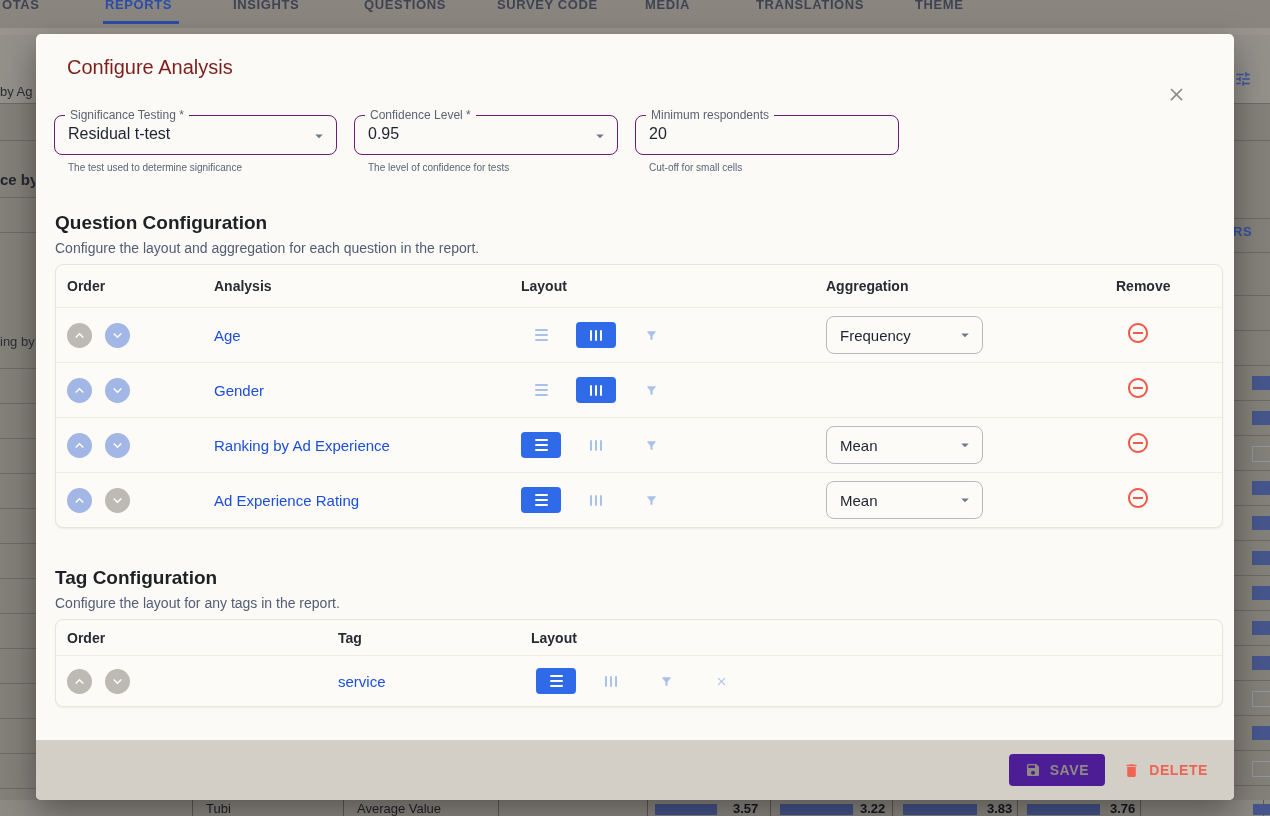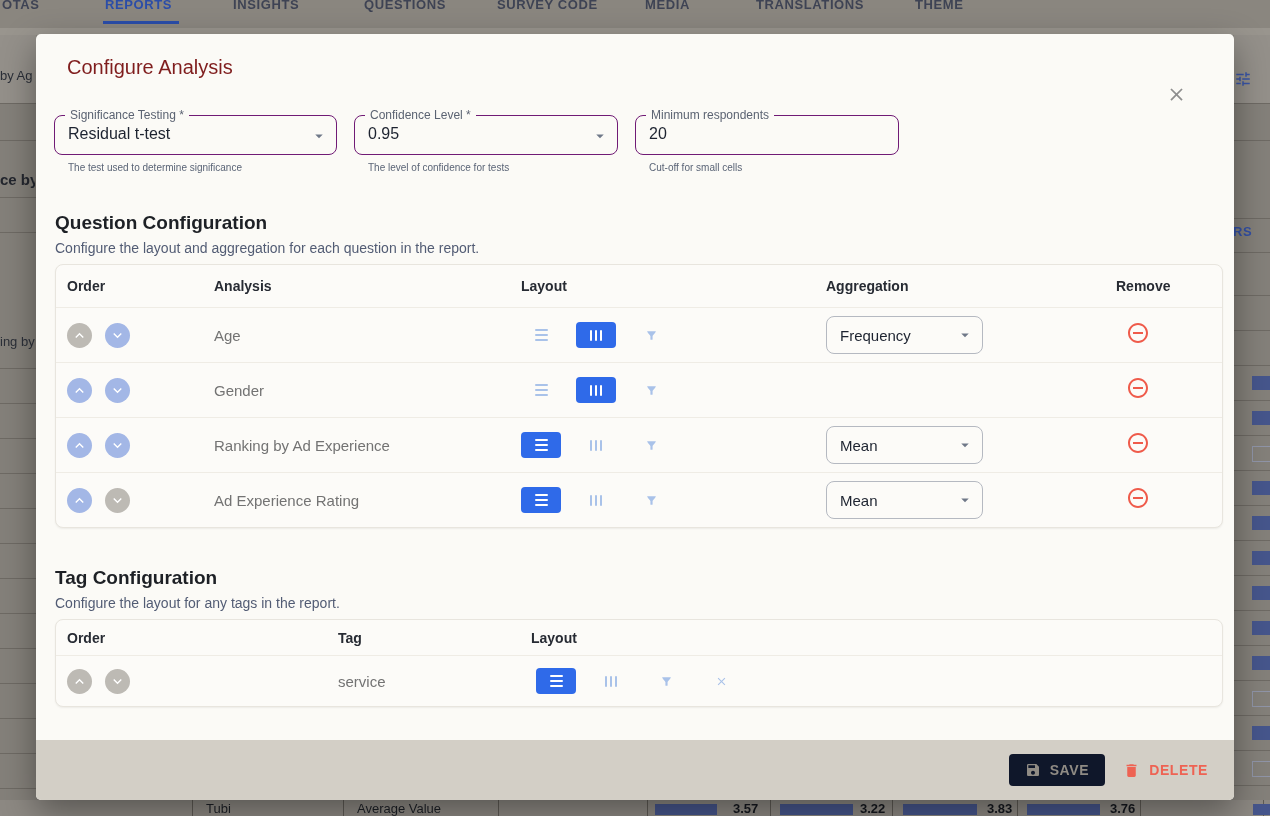--- a/index.html
+++ b/index.html
@@ -47,21 +47,21 @@
   .subt{margin:6px 0 0 19px;font-size:14px;color:#525c74;}
 
   .card{margin:8px 11px 0 19px;background:#fcfbf8;border:1px solid #e8e5de;border-radius:8px;
         box-shadow:0 1px 2px rgba(0,0,0,.06);overflow:hidden;}
   .qgrid{display:grid;grid-template-columns:147px 307px 305px 290px 1fr;align-items:center;padding-left:11px;}
   .tgrid{display:grid;grid-template-columns:271px 193px 1fr;align-items:center;padding-left:11px;}
   .thead-row{height:42px;font-size:14px;font-weight:700;color:#272b33;}
   .thead-row.short{height:35px;}
   .qrow{height:54px;border-top:1px solid #efece5;}
   .trow{height:50px;border-top:1px solid #efece5;}
-  .qname{font-size:15px;color:#737373;}
+  .qname{font-size:15px;color:#1d4ed8;}
   .ordcell{display:flex;gap:13px;align-items:center;}
   .chev{width:25px;height:25px;border-radius:50%;background:#a3b7e6;display:flex;align-items:center;justify-content:center;}
   .chev.dis{background:#bdbab4;}
   .chev svg{width:17px;height:17px;}
   .rot{transform:rotate(180deg);}
   .laycell{display:flex;gap:15px;align-items:center;}
   .tgrid .laycell{margin-left:5px;}
   .lbtn{width:40px;height:26px;border-radius:4px;display:flex;align-items:center;justify-content:center;color:#a9c2e9;}
   .lbtn.sel{background:#2f6ae9;color:#fff;}
   .ic-rows{display:flex;flex-direction:column;gap:2.5px;}
@@ -71,21 +71,21 @@
   .ic-f{width:13px;height:13px;}
   .aggsel{width:157px;height:38px;box-sizing:border-box;border:1px solid #b5b9c1;border-radius:8px;background:#fcfbf8;
           display:flex;align-items:center;justify-content:space-between;padding:0 8px 0 13px;}
   .aggsel span{font-size:15px;color:#1d2330;}
   .aggsel svg{width:18px;height:18px;}
   .rmv{margin-left:10px;width:24px;height:24px;}
   .rmv svg{width:24px;height:24px;}
 
   .mfooter{position:absolute;left:0;right:0;bottom:0;height:60px;background:#d3cfc6;border-radius:0 0 5px 5px;
            display:flex;align-items:center;justify-content:flex-end;gap:18px;padding-right:26px;box-sizing:border-box;}
-  .savebtn{display:flex;align-items:center;gap:9px;background:#0f172a;color:#8f8b84;font-weight:700;font-size:14px;
+  .savebtn{display:flex;align-items:center;gap:9px;background:#4c1d95;color:#8f8b84;font-weight:700;font-size:14px;
            letter-spacing:.6px;padding:8px 16px;border-radius:4px;}
   .savebtn svg{width:16px;height:16px;fill:#8f8b84;}
   .delbtn{display:flex;align-items:center;gap:9px;color:#ee6353;font-weight:700;font-size:14px;letter-spacing:.6px;}
   .delbtn svg{width:17px;height:17px;fill:#ee6353;}
 </style>
 </head>
 <body>
 
 <div class="stage">
 
@@ -139,21 +139,21 @@
         <div class="bgline" style="left:1234px;top:470px;width:36px;"></div>
         <div class="bgline" style="left:1234px;top:505px;width:36px;"></div>
         <div class="bgline" style="left:1234px;top:540px;width:36px;"></div>
         <div class="bgline" style="left:1234px;top:575px;width:36px;"></div>
         <div class="bgline" style="left:1234px;top:610px;width:36px;"></div>
         <div class="bgline" style="left:1234px;top:645px;width:36px;"></div>
         <div class="bgline" style="left:1234px;top:680px;width:36px;"></div>
         <div class="bgline" style="left:1234px;top:715px;width:36px;"></div>
         <div class="bgline" style="left:1234px;top:750px;width:36px;"></div>
         <div class="bgline" style="left:1234px;top:785px;width:36px;"></div>
-        <div class="lfrag " style="top:68px">by Ag</div>
+        <div class="lfrag " style="top:84px">by Ag</div>
         <div class="lfrag b" style="top:171px">ce by</div>
         <div class="lfrag " style="top:334px">ing by</div>
         <div class="minibar " style="top:376px"></div>
         <div class="minibar " style="top:411px"></div>
         <div class="minibar outline" style="top:446px"></div>
         <div class="minibar " style="top:481px"></div>
         <div class="minibar " style="top:516px"></div>
         <div class="minibar " style="top:551px"></div>
         <div class="minibar " style="top:586px"></div>
         <div class="minibar " style="top:621px"></div>

